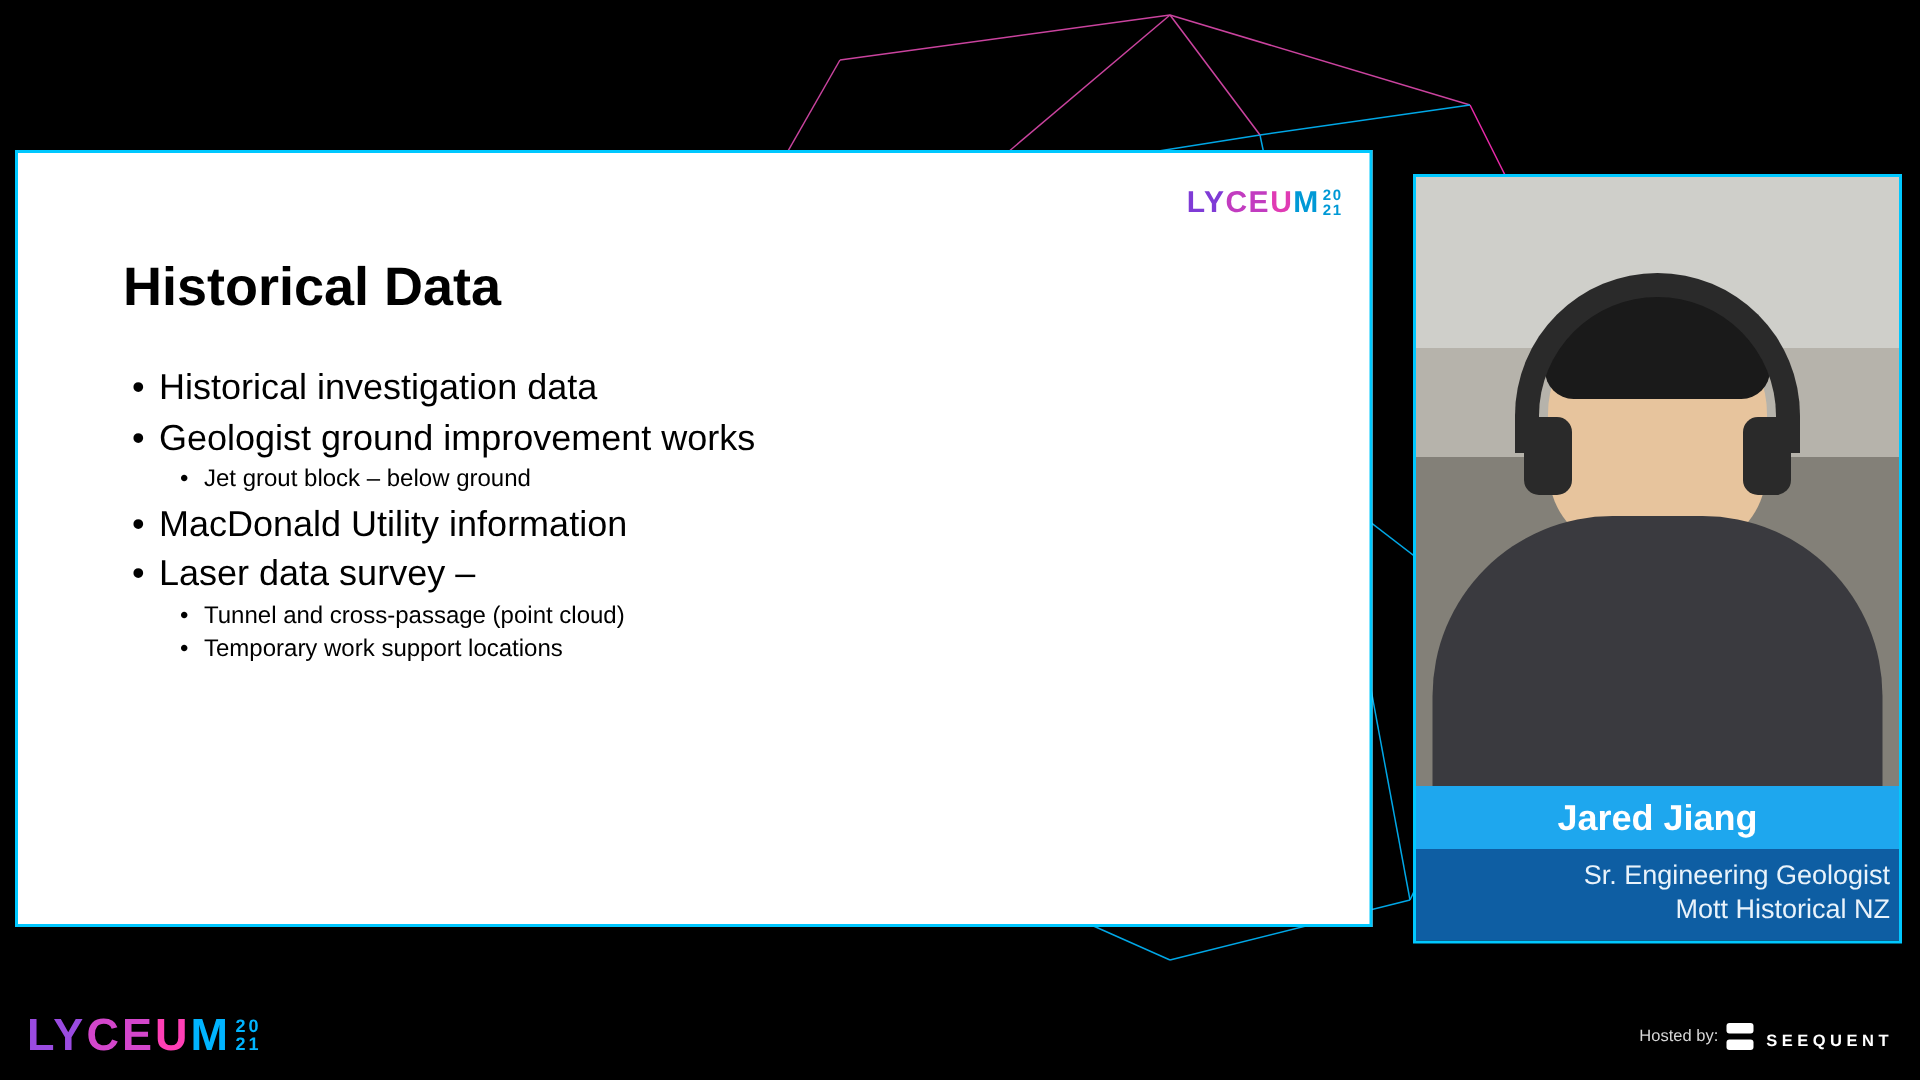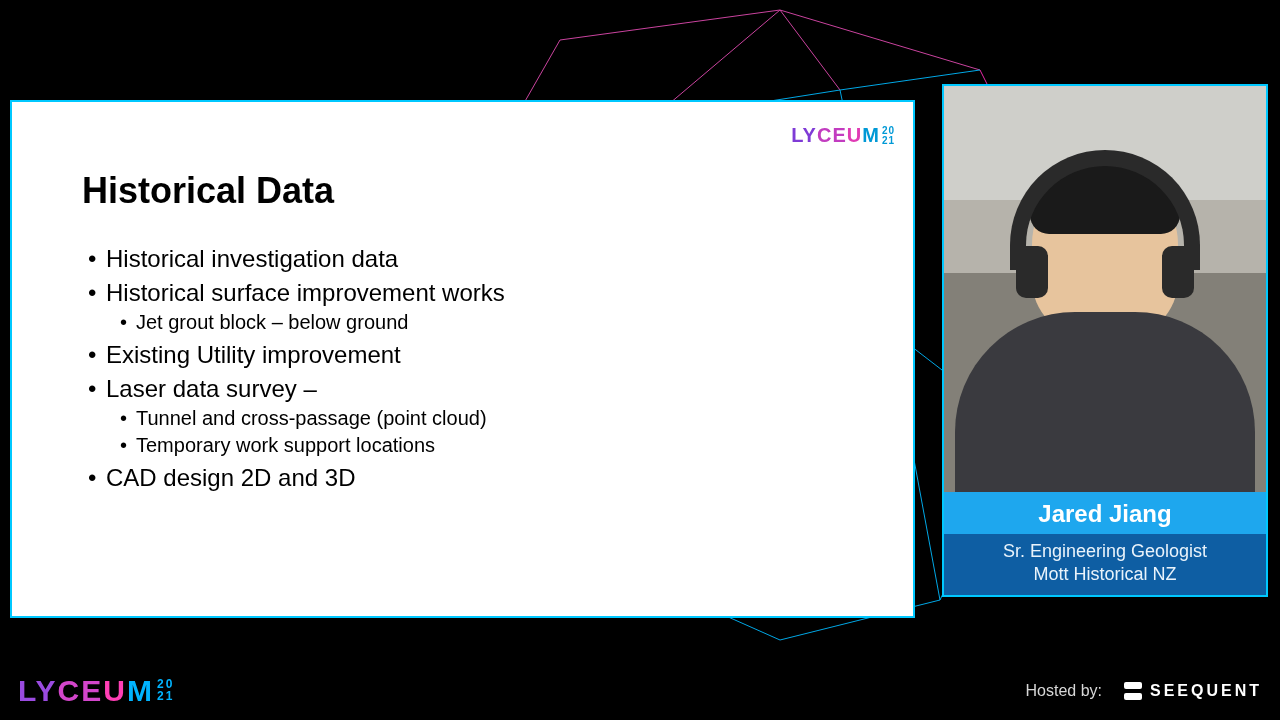--- a/index.html
+++ b/index.html
@@ -68,34 +68,34 @@
   .slide ul.top > li::before {
     content: "•";
     display: inline-block;
     width: 18px;
     margin-left: 6px;
   }
   .slide ul.sub {
     list-style: none;
     padding: 0;
     margin: 0 0 2px 38px;
-    font-size: 20px;
+    font-size: 16px;
     line-height: 1.35;
   }
   .slide ul.sub > li::before {
     content: "•";
     display: inline-block;
     width: 16px;
   }
 
   
   .speaker {
     position: absolute;
     right: 12px;
-    top: 84px;
+    top: 116px;
     width: 326px;
     border: 2px solid #00c8ff;
     box-sizing: border-box;
     background: #000;
   }
   .speaker .cam {
     width: 100%;
     height: 406px;
     background:
       radial-gradient(circle at 52% 34%, #e9c9a3 0 64px, transparent 65px),
@@ -145,21 +145,21 @@
     background: #1ea7ee;
     color: #fff;
     text-align: center;
     font-size: 24px;
     font-weight: 600;
     padding: 8px 4px 6px;
   }
   .speaker .rolebar {
     background: #0e5ea3;
     color: #e9f3fb;
-    text-align: center;
+    text-align: right;
     font-size: 18px;
     line-height: 1.25;
     padding: 6px 6px 10px;
   }
 
   
   .bottom {
     position: absolute;
     left: 0; right: 0; bottom: 12px;
     display: flex;
@@ -172,25 +172,25 @@
     font-weight: 800;
     letter-spacing: 2px;
     font-size: 30px;
   }
   .big-logo .l1 { color:#9a4be0; }
   .big-logo .l2 { color:#d346cb; }
   .big-logo .l3 { color:#ff3fb5; }
   .big-logo .l4 { color:#00b4ff; }
   .big-logo .yr { font-size:12px; line-height:12px; color:#00b4ff; display:inline-block; vertical-align:top; margin-left:3px; margin-top:4px;}
   .hosted {
-    font-size: 16px;
+    font-size: 11px;
     color: #d7d7d7;
     display: flex;
     align-items: center;
-    gap: 22px;
+    gap: 6px;
   }
   .seequent {
     font-weight: 700;
     letter-spacing: 3px;
     color: #fff;
     display: inline-flex;
     align-items: flex-end;
     gap: 8px;
   }
   .seequent .mark{
@@ -235,33 +235,32 @@
 
 <div class="slide">
   <div class="logo-small">
     <span class="l1">LY</span><span class="l2">CE</span><span class="l3">U</span><span class="l4">M</span><span class="yr"><span>20</span><br><span>21</span></span>
   </div>
 
   <h1>Historical Data</h1>
 
   <ul class="top">
     <li><span>Historical investigation data</span></li>
-    <li><span>Historical surface improvement works</span>
+    <li><span>Geologist ground improvement works</span>
       <ul class="sub">
         <li><span>Jet grout block – below ground</span></li>
       </ul>
     </li>
-    <li><span>Existing Utility improvement</span></li>
+    <li><span>MacDonald Utility information</span></li>
     <li><span>Laser data survey –</span>
       <ul class="sub">
         <li><span>Tunnel and cross-passage (point cloud)</span></li>
         <li><span>Temporary work support locations</span></li>
       </ul>
     </li>
-    <li><span>CAD design 2D and 3D</span></li>
   </ul>
 </div>
 
 <div class="speaker">
   <div class="cam">
     <div class="body"></div>
     <div class="hair"></div>
     <div class="ear-l"></div>
       <div class="ear-r"></div>
   </div>

